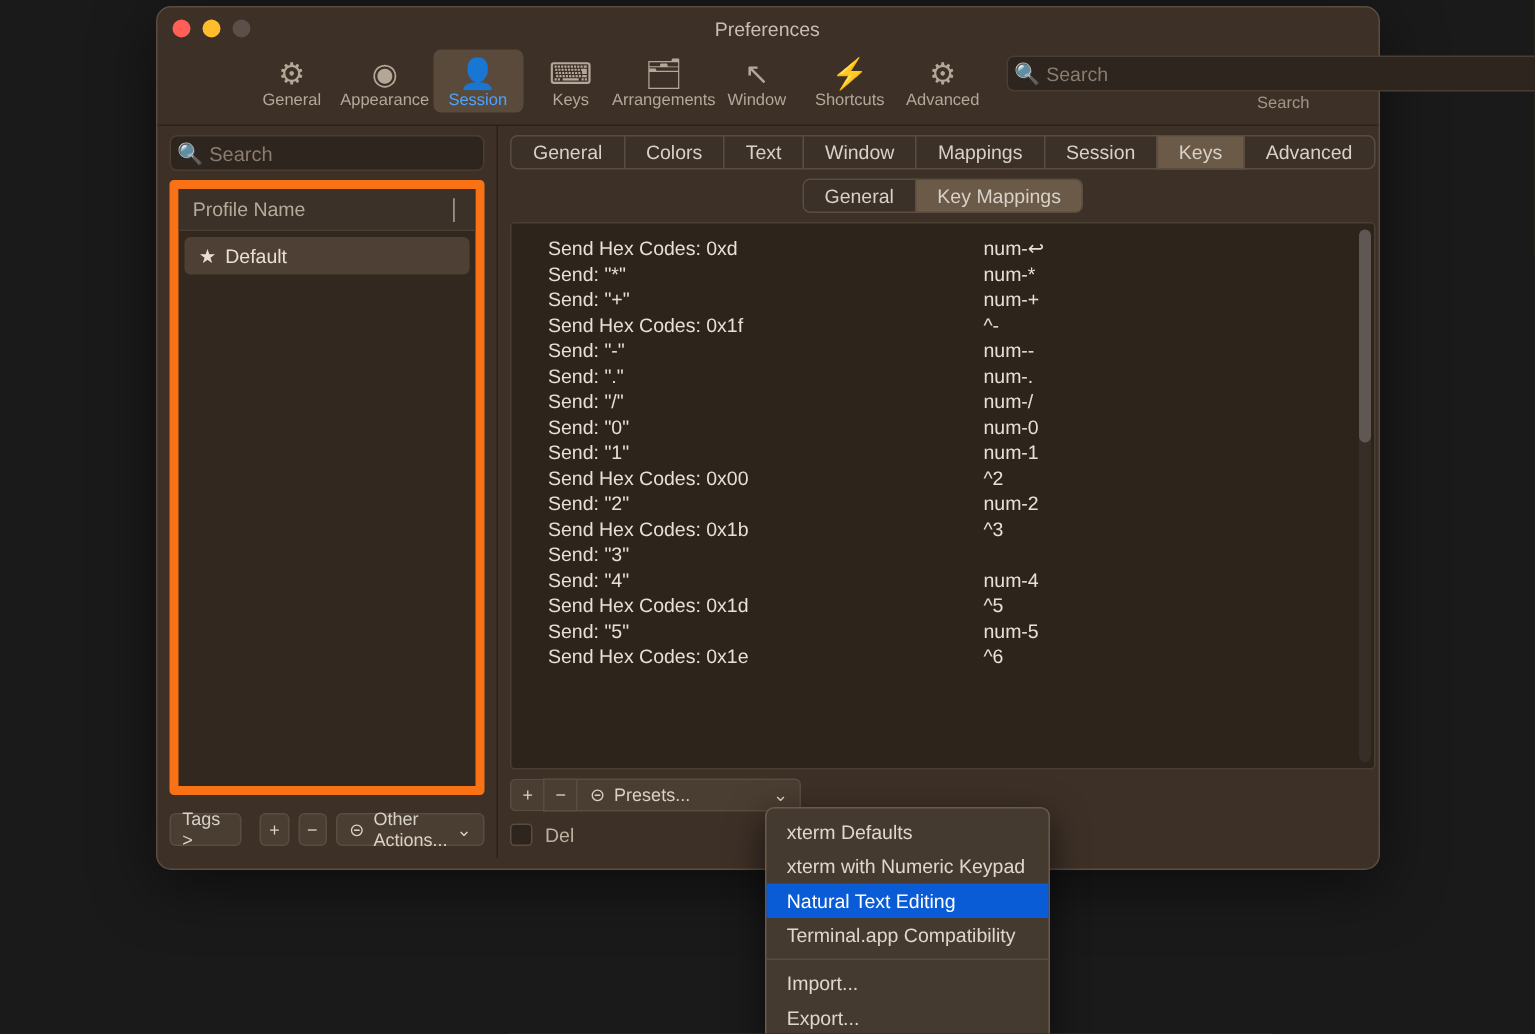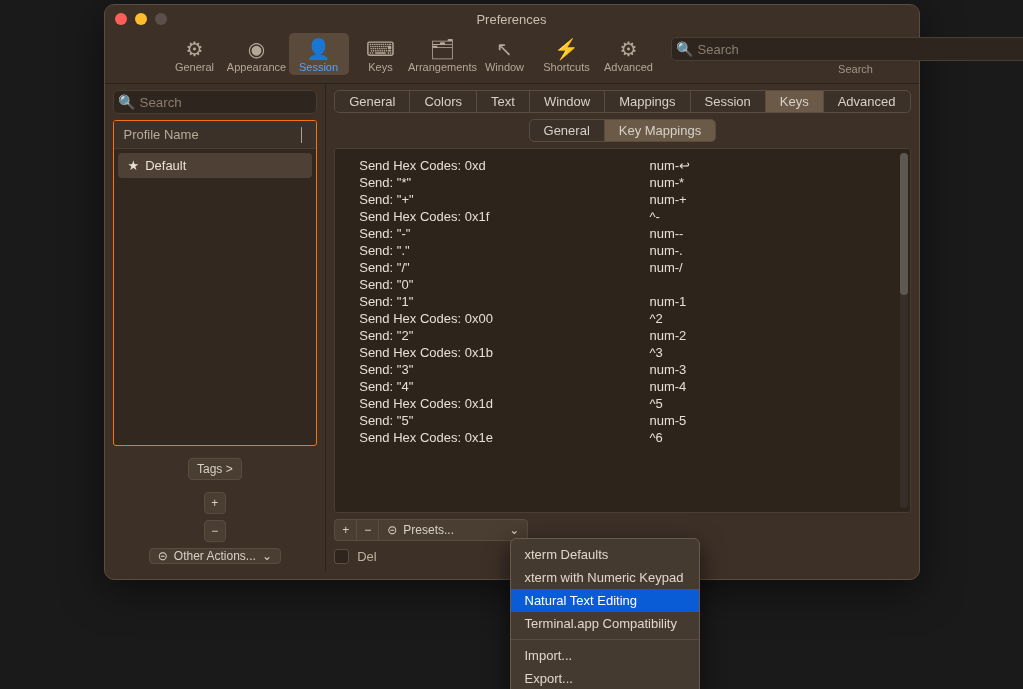--- a/index.html
+++ b/index.html
@@ -84,42 +84,41 @@
   .sidebar-search .wrap { position: relative; }
   .sidebar-search .mag { position:absolute; left:6px; top:4px; color:#8b7d6e; font-size:14px; }
   .sidebar-search input {
     width: 100%; height: 24px;
     background: #2e251e; border: 1px solid #4a3e33;
     border-radius: 5px; padding: 0 8px 0 26px; color:#d8d1c8;
   }
   .profile-list {
     flex: 1;
     background: #32281f;
-    border: 1px solid #f97316;
+    border: 6px solid #f97316;
     border-radius: 3px;
     overflow: hidden;
   }
   .profile-header {
     background: #3c3128; padding: 6px 10px;
     color: #b8aa9b; font-weight: 500;
     border-bottom: 1px solid #4a3e33;
     display:flex; justify-content:space-between;
   }
   .profile-row {
     padding: 5px 10px;
     background: #4e4034;
     color:#e8e0d5;
     display:flex; align-items:center; gap:6px;
     margin: 4px;
     border-radius: 4px;
   }
   .sidebar-bottom {
     display: flex; align-items: center; gap: 6px;
     margin-top: 6px;
-    flex-direction: column;
   }
   .tags-btn, .sq-btn, .other-actions {
     background: #4a3d31; border: 1px solid #5a4c3f;
     border-radius: 4px; height: 22px;
     display: flex; align-items: center; justify-content: center;
     color: #d8d1c8; font-size: 12px;
   }
   .tags-btn { padding: 0 8px; }
   .sq-btn { width: 22px; }
   .other-actions { flex:1; padding: 0 8px; justify-content: flex-start; gap:6px; }
@@ -338,40 +337,40 @@
             <div class="mapping-row">
               <span>Send: "."</span>
                <span class="k">num-.</span>
             </div>
             <div class="mapping-row">
               <span>Send: "/"</span>
                <span class="k">num-/</span>
             </div>
             <div class="mapping-row">
               <span>Send: "0"</span>
+               <span class="k">num-0</span>
             </div>
             <div class="mapping-row">
               <span>Send: "1"</span>
                <span class="k">num-1</span>
             </div>
             <div class="mapping-row">
               <span>Send Hex Codes: 0x00</span>
                <span class="k">^2</span>
             </div>
             <div class="mapping-row">
               <span>Send: "2"</span>
                <span class="k">num-2</span>
             </div>
             <div class="mapping-row">
               <span>Send Hex Codes: 0x1b</span>
                <span class="k">^3</span>
             </div>
             <div class="mapping-row">
               <span>Send: "3"</span>
-               <span class="k">num-3</span>
             </div>
             <div class="mapping-row">
               <span>Send: "4"</span>
                <span class="k">num-4</span>
             </div>
             <div class="mapping-row">
               <span>Send Hex Codes: 0x1d</span>
                <span class="k">^5</span>
             </div>
             <div class="mapping-row">

